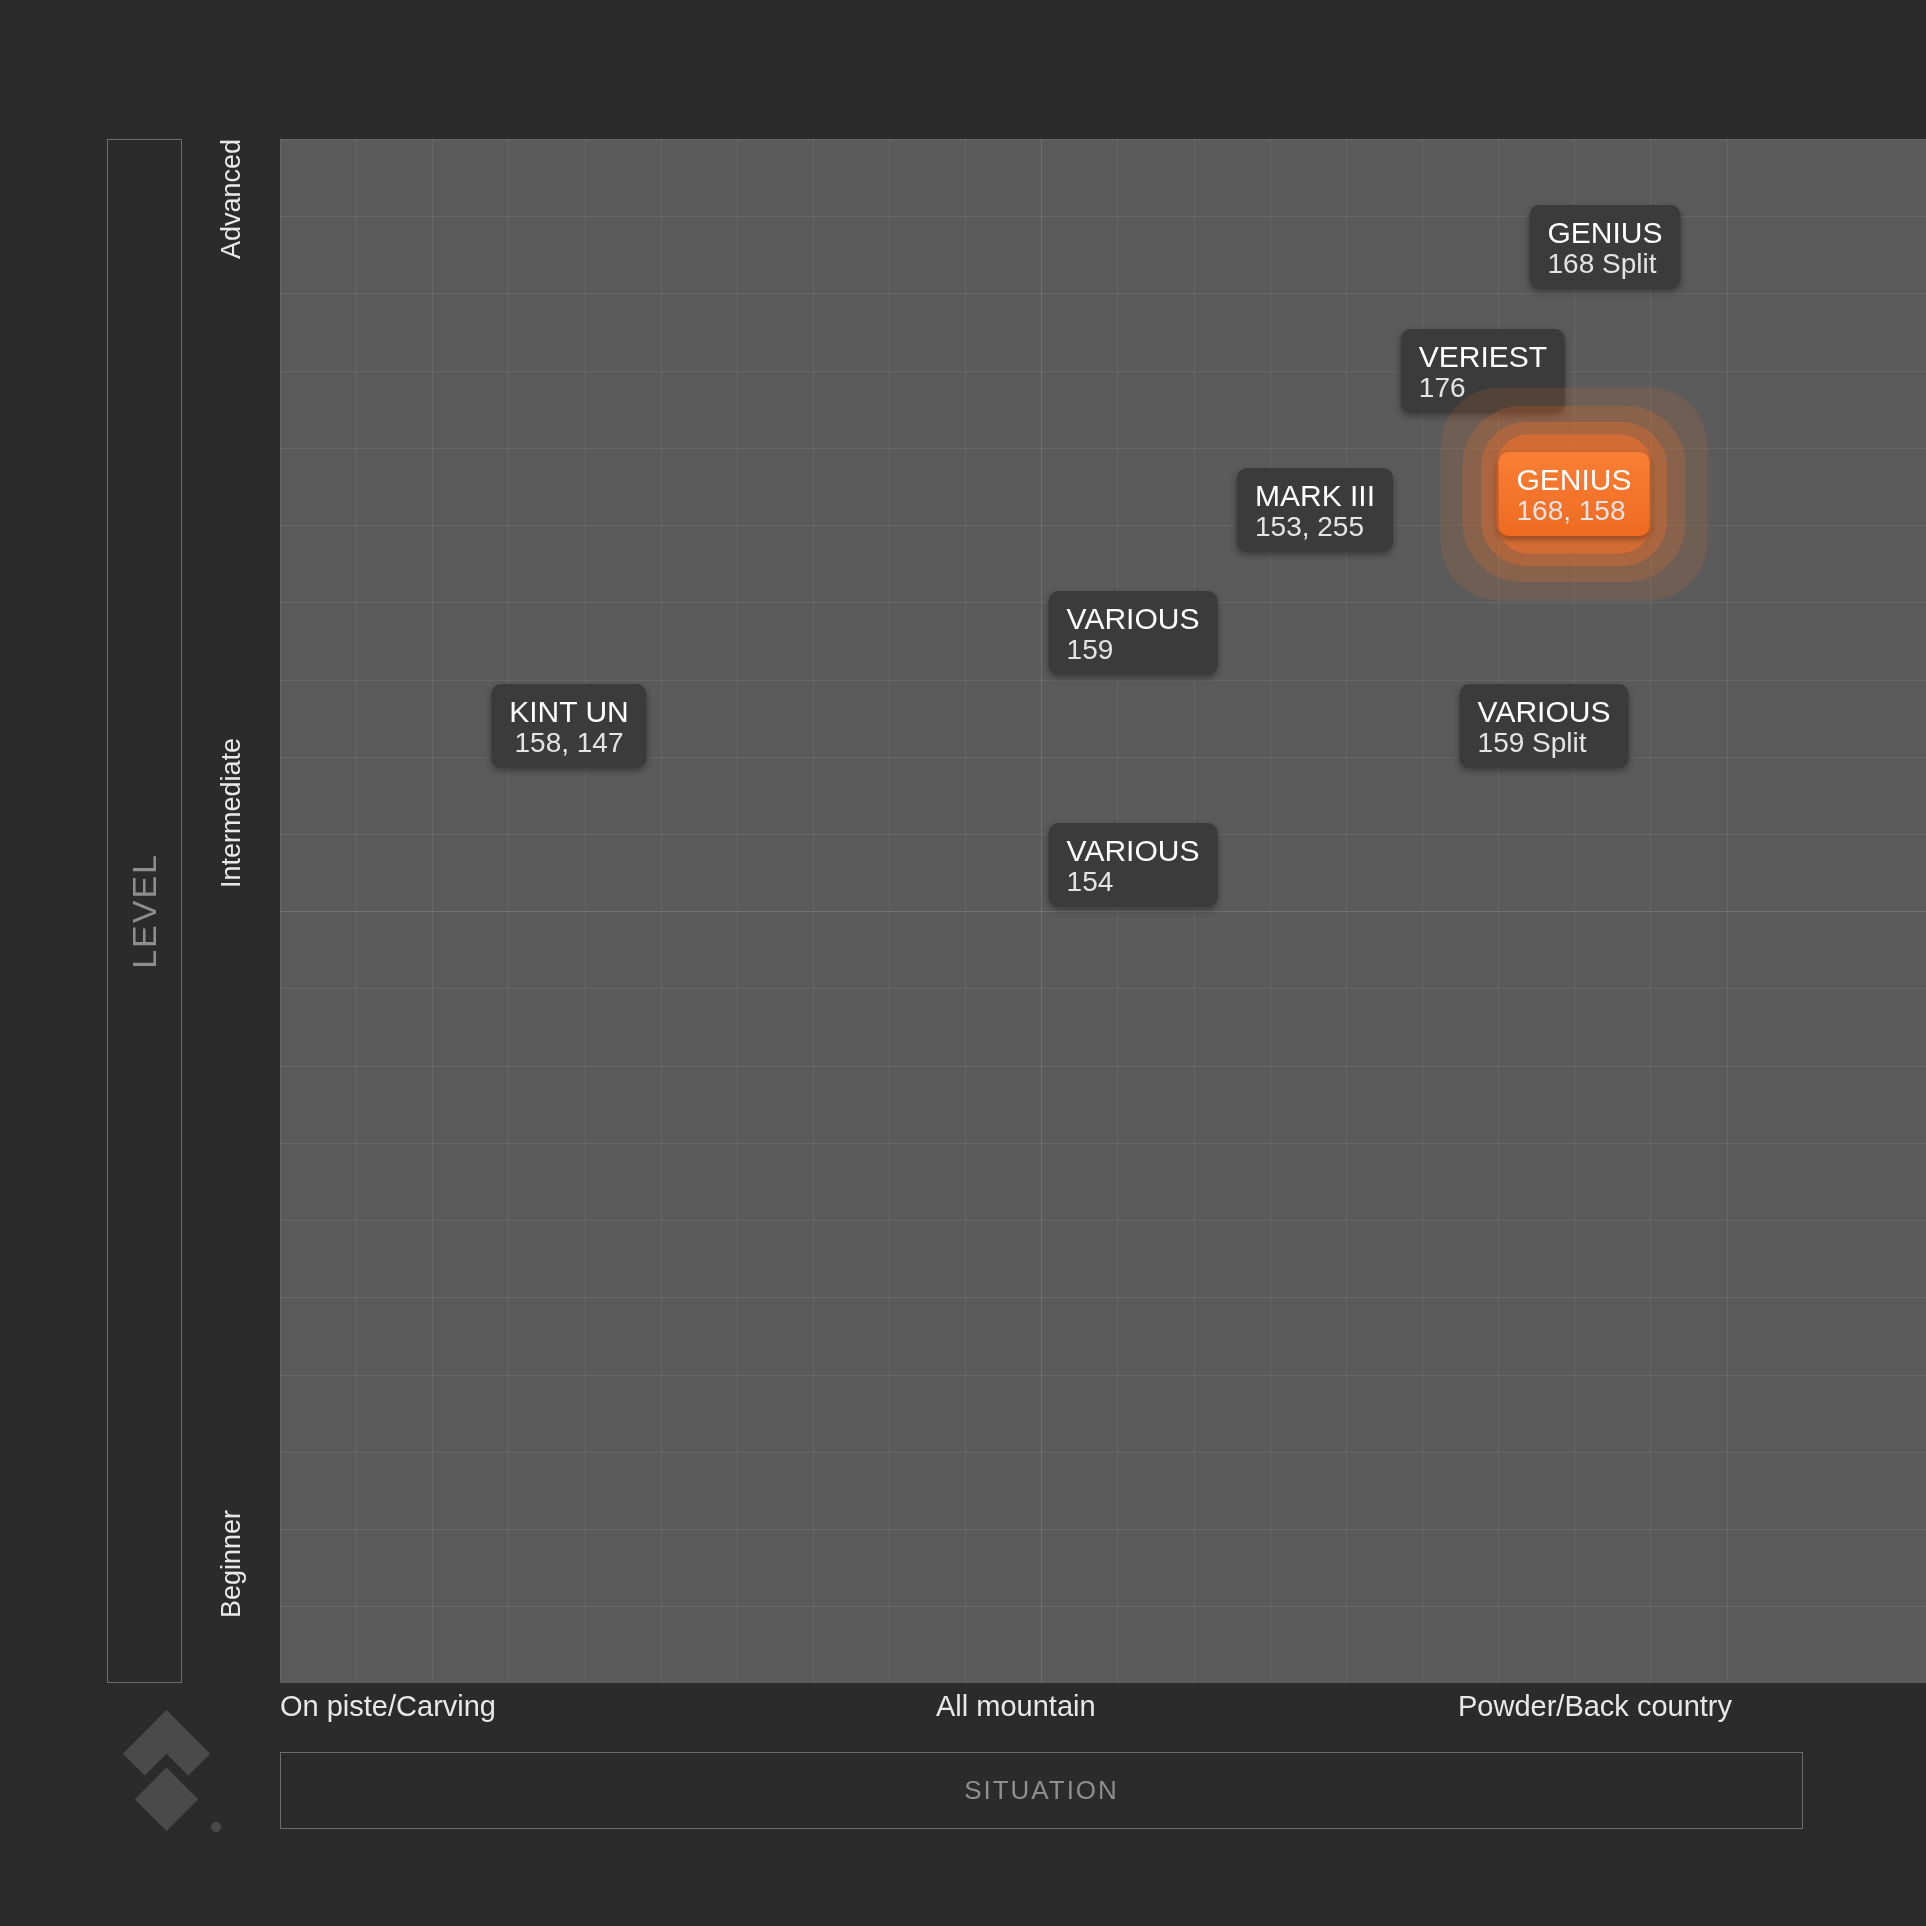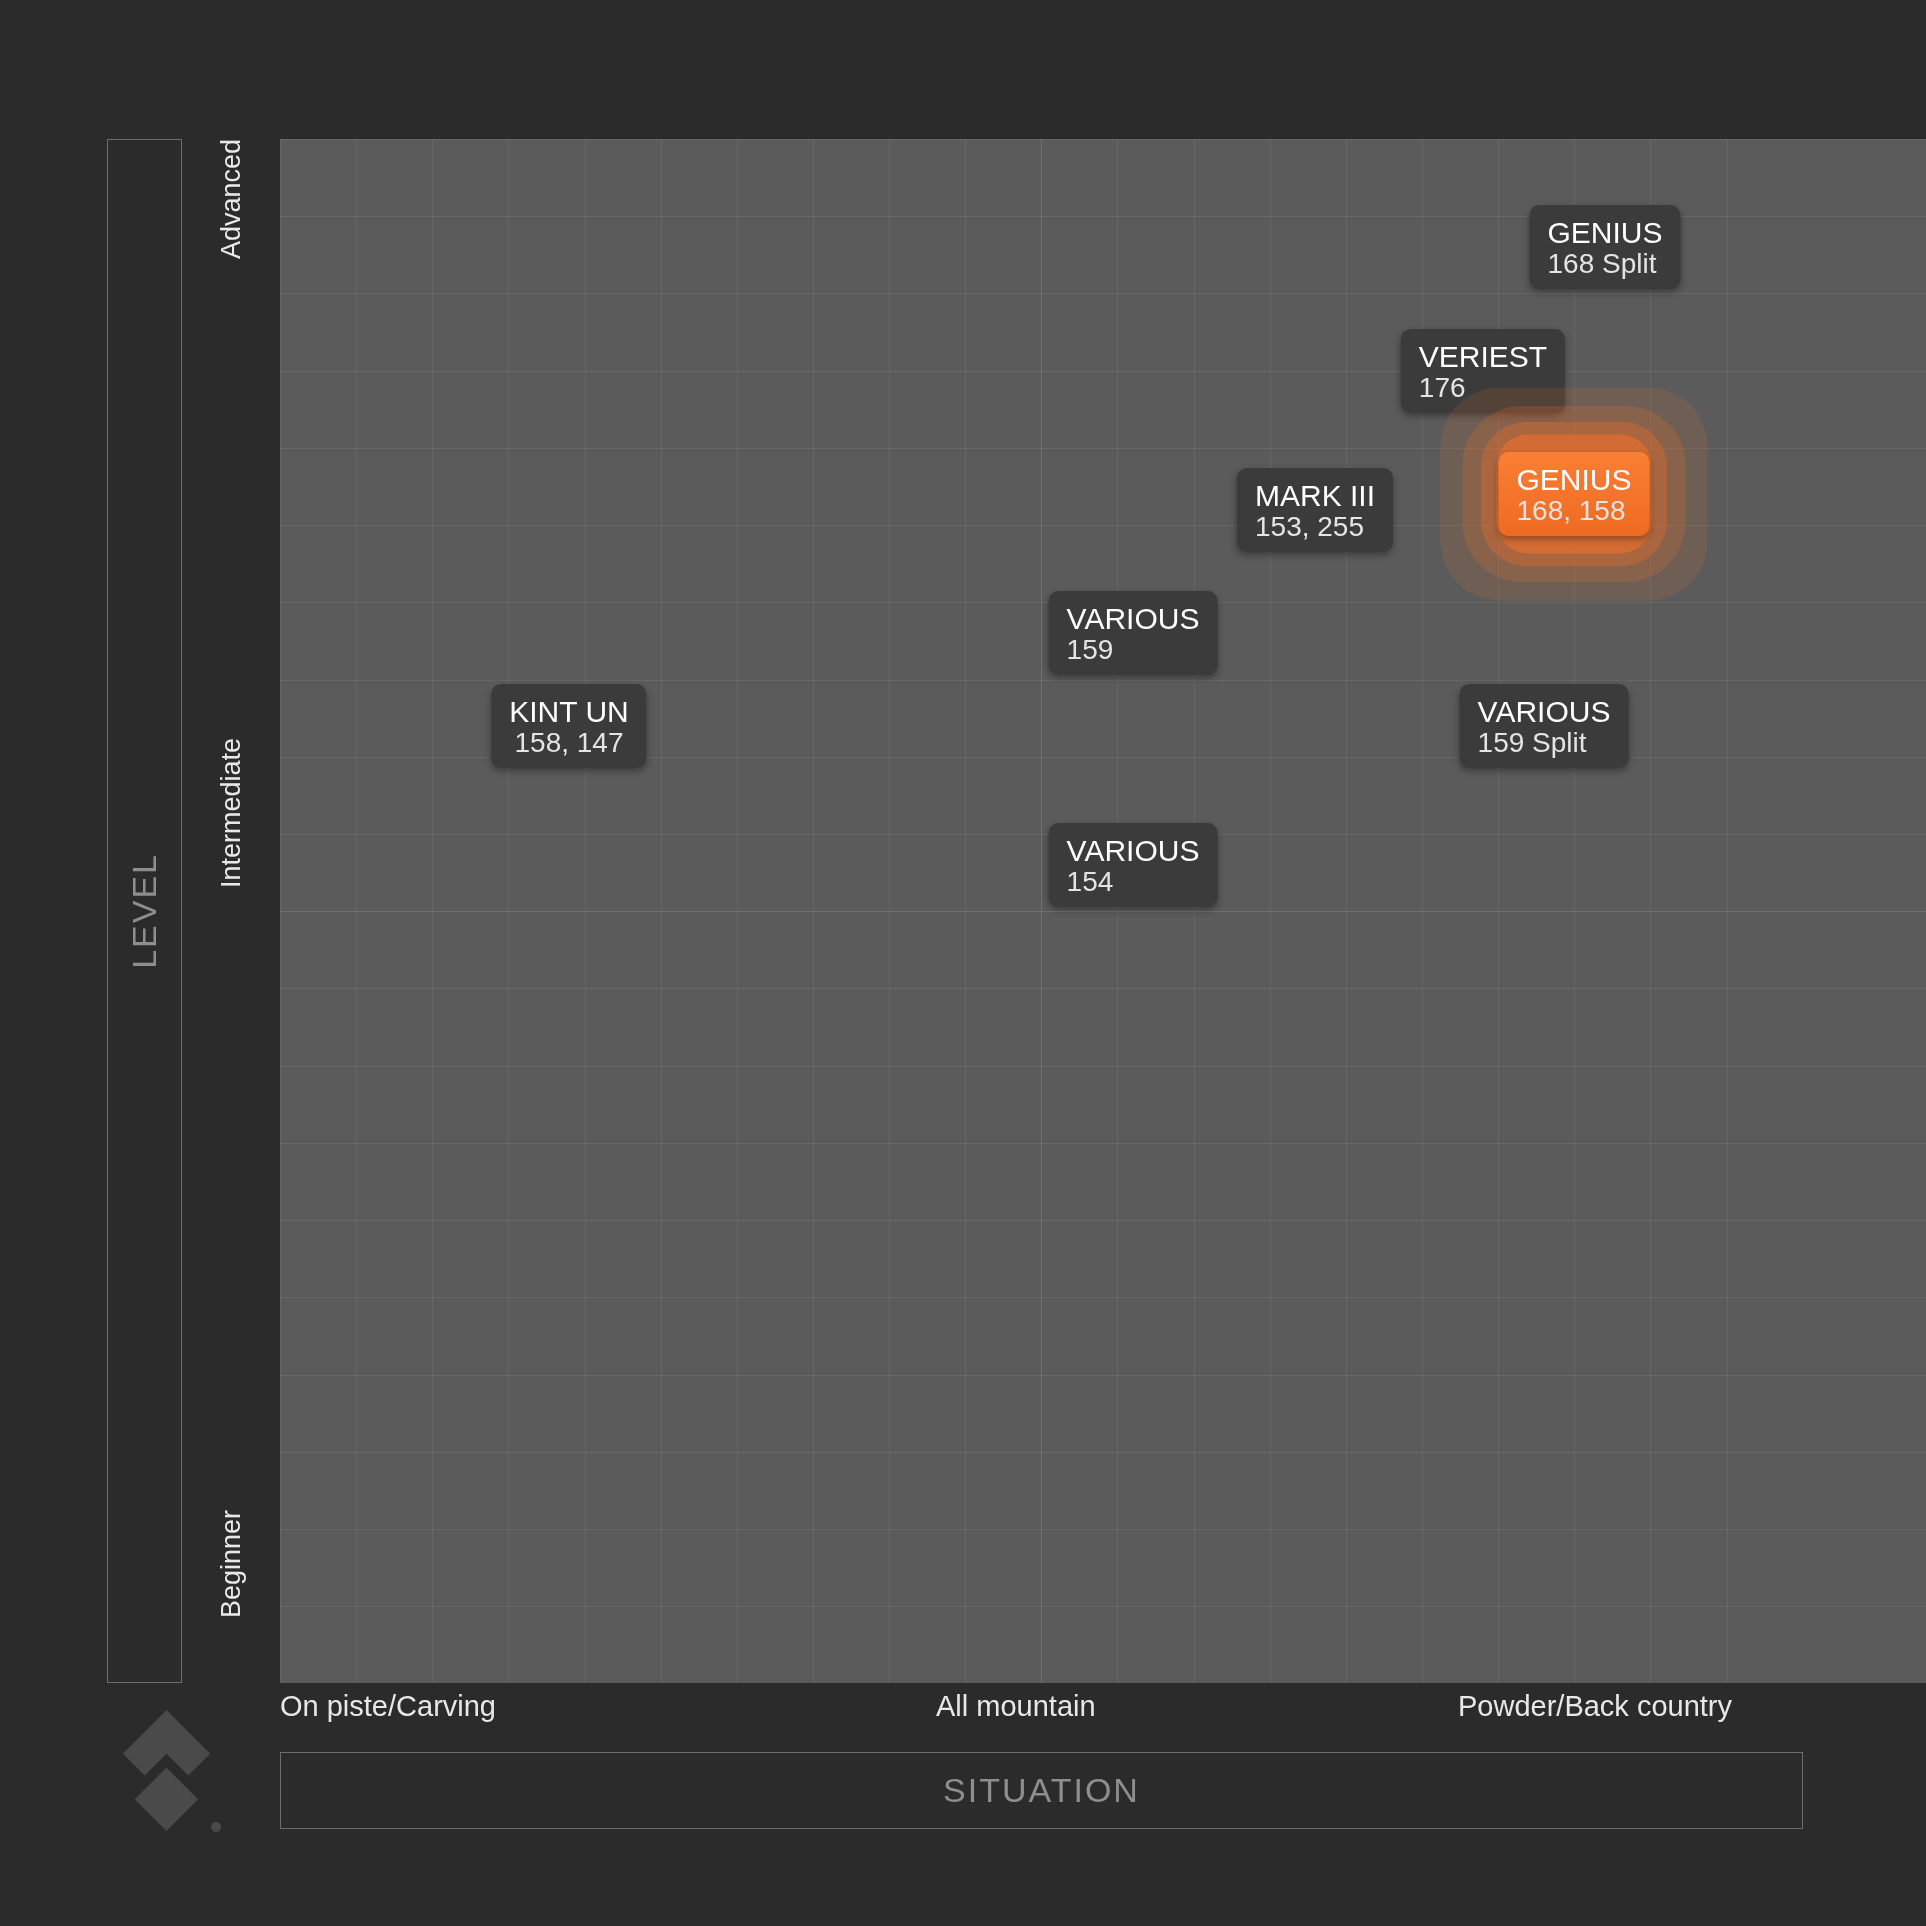--- a/index.html
+++ b/index.html
@@ -67,21 +67,21 @@
     width: 1523px;
     height: 77px;
     border: 1px solid #6d6d6d;
     box-sizing: border-box;
     display: flex;
     align-items: center;
     justify-content: center;
   }
   #situation-label {
     color: #8e8e8e;
-    font-size: 34px;
+    font-size: 26px;
     letter-spacing: 2px;
   }
 
   
   .ytick {
     position: absolute;
     color: #e8e8e8;
     font-size: 27px;
     white-space: nowrap;
     writing-mode: vertical-rl;

